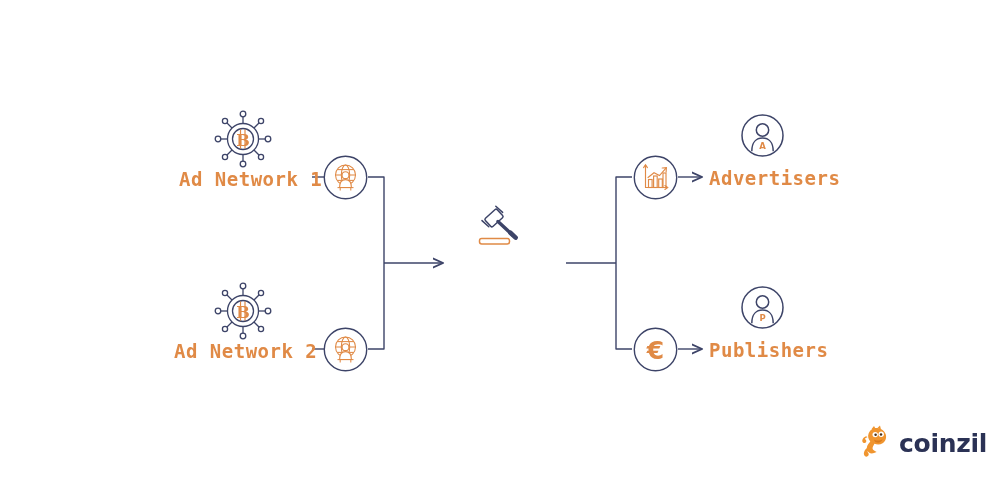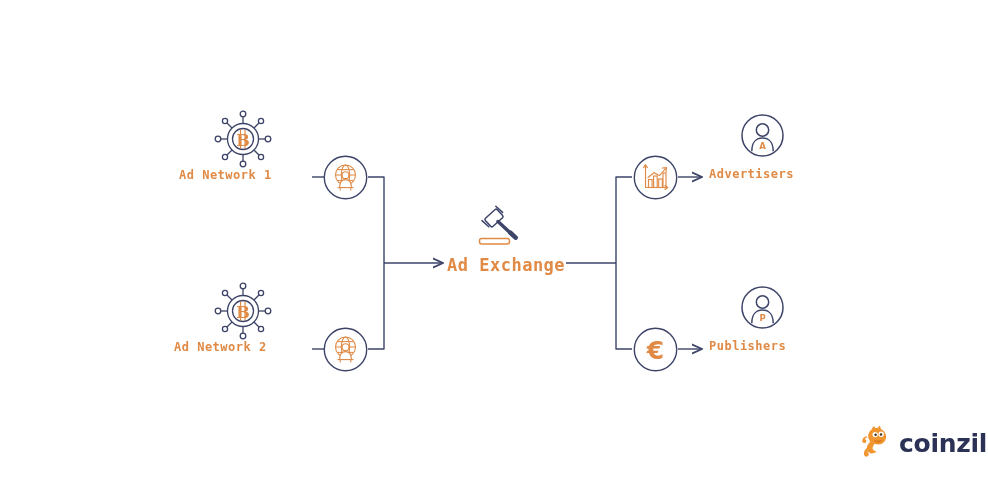--- a/index.html
+++ b/index.html
@@ -14,21 +14,21 @@
     position: relative;
     width: 988px;
     height: 481px;
     background: #ffffff;
     overflow: hidden;
   }
   .node-label {
     position: absolute;
     color: #e08a46;
     font-family: "DejaVu Sans Mono", monospace;
-    font-size: 12px;
+    font-size: 19px;
     font-weight: 700;
     letter-spacing: 0.5px;
     white-space: nowrap;
   }
   .label-adnet1 { left: 179px; top: 168px; }
   .label-adnet2 { left: 174px; top: 340px; }
   .label-exchange { left: 447px; top: 255px; font-size: 17px; }
   .label-advertisers { left: 709px; top: 167px; }
   .label-publishers { left: 709px; top: 339px; }
 
@@ -243,21 +243,20 @@
     <svg width="45" height="45" viewBox="0 0 45 45">
       <circle cx="22.5" cy="22.5" r="20.5" fill="#ffffff" stroke="#3d4468" stroke-width="1.5"></circle>
       <circle cx="22.5" cy="17.0" r="6.2" fill="#ffffff" stroke="#3d4468" stroke-width="1.5"></circle>
       <path d="M11.8,38.2 C11.8,29.0 16.6,25.0 22.5,25.0 C28.4,25.0 33.2,29.0 33.2,38.2" fill="#ffffff" stroke="#3d4468" stroke-width="1.5"></path>
       <text x="22.5" y="35.5" text-anchor="middle" fill="#e08a46" font-family="DejaVu Sans, sans-serif" font-size="8.5" font-weight="700">P</text>
     </svg>
   </div>
 
   <div class="node-label label-adnet1">Ad Network 1</div>
   <div class="node-label label-adnet2">Ad Network 2</div>
-  <div class="node-label label-exchange">Ad Exchange</div>
   <div class="node-label label-publishers">Publishers</div>
   <div class="node-label label-advertisers">Advertisers</div>
 
   <div class="logo">
     <span>
       <svg width="32" height="34" viewBox="0 0 32 34">
         <g fill="#f0952f">
           <path d="M13.5,4.2 C18.6,3.2 24.0,5.4 25.6,10.0 C26.9,13.6 25.6,17.4 22.6,19.3
                    C20.2,20.8 17.0,20.9 14.4,19.7 L13.0,22.6 C12.1,24.4 12.6,25.8 14.1,26.6
                    L16.6,27.9 L14.0,29.0 C11.0,30.2 8.2,28.8 7.2,26.2 C6.4,24.1 6.9,22.0 8.3,20.1

